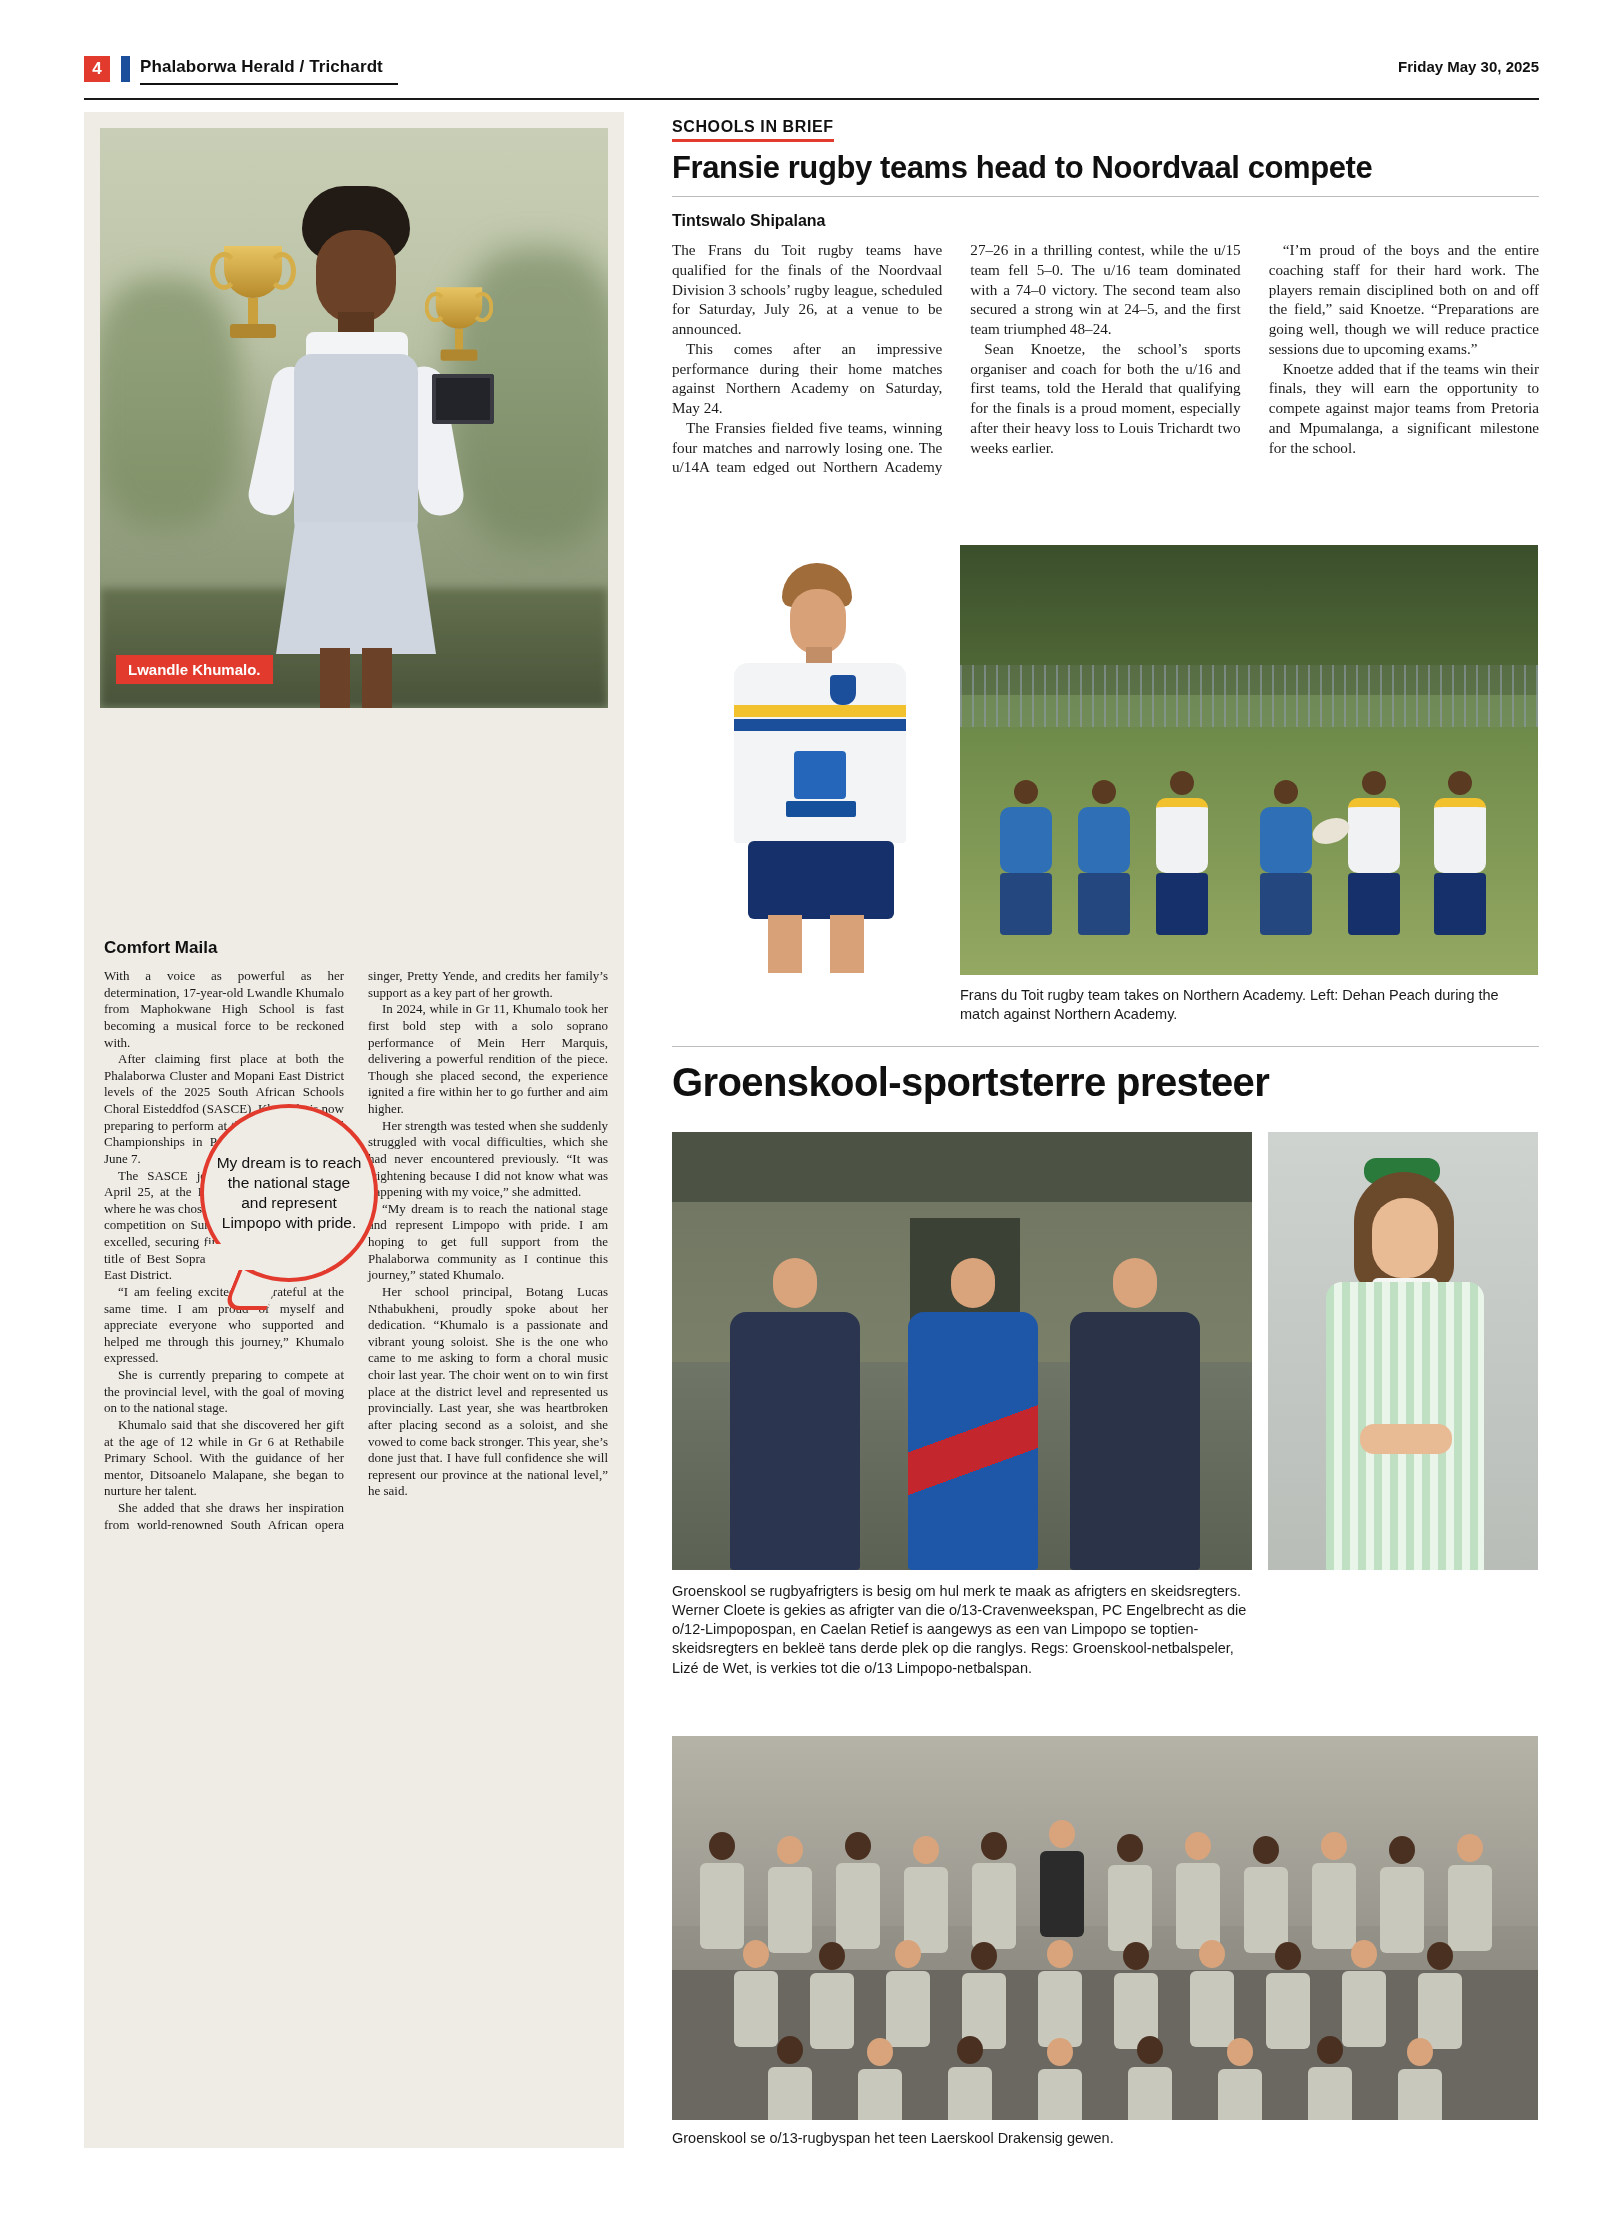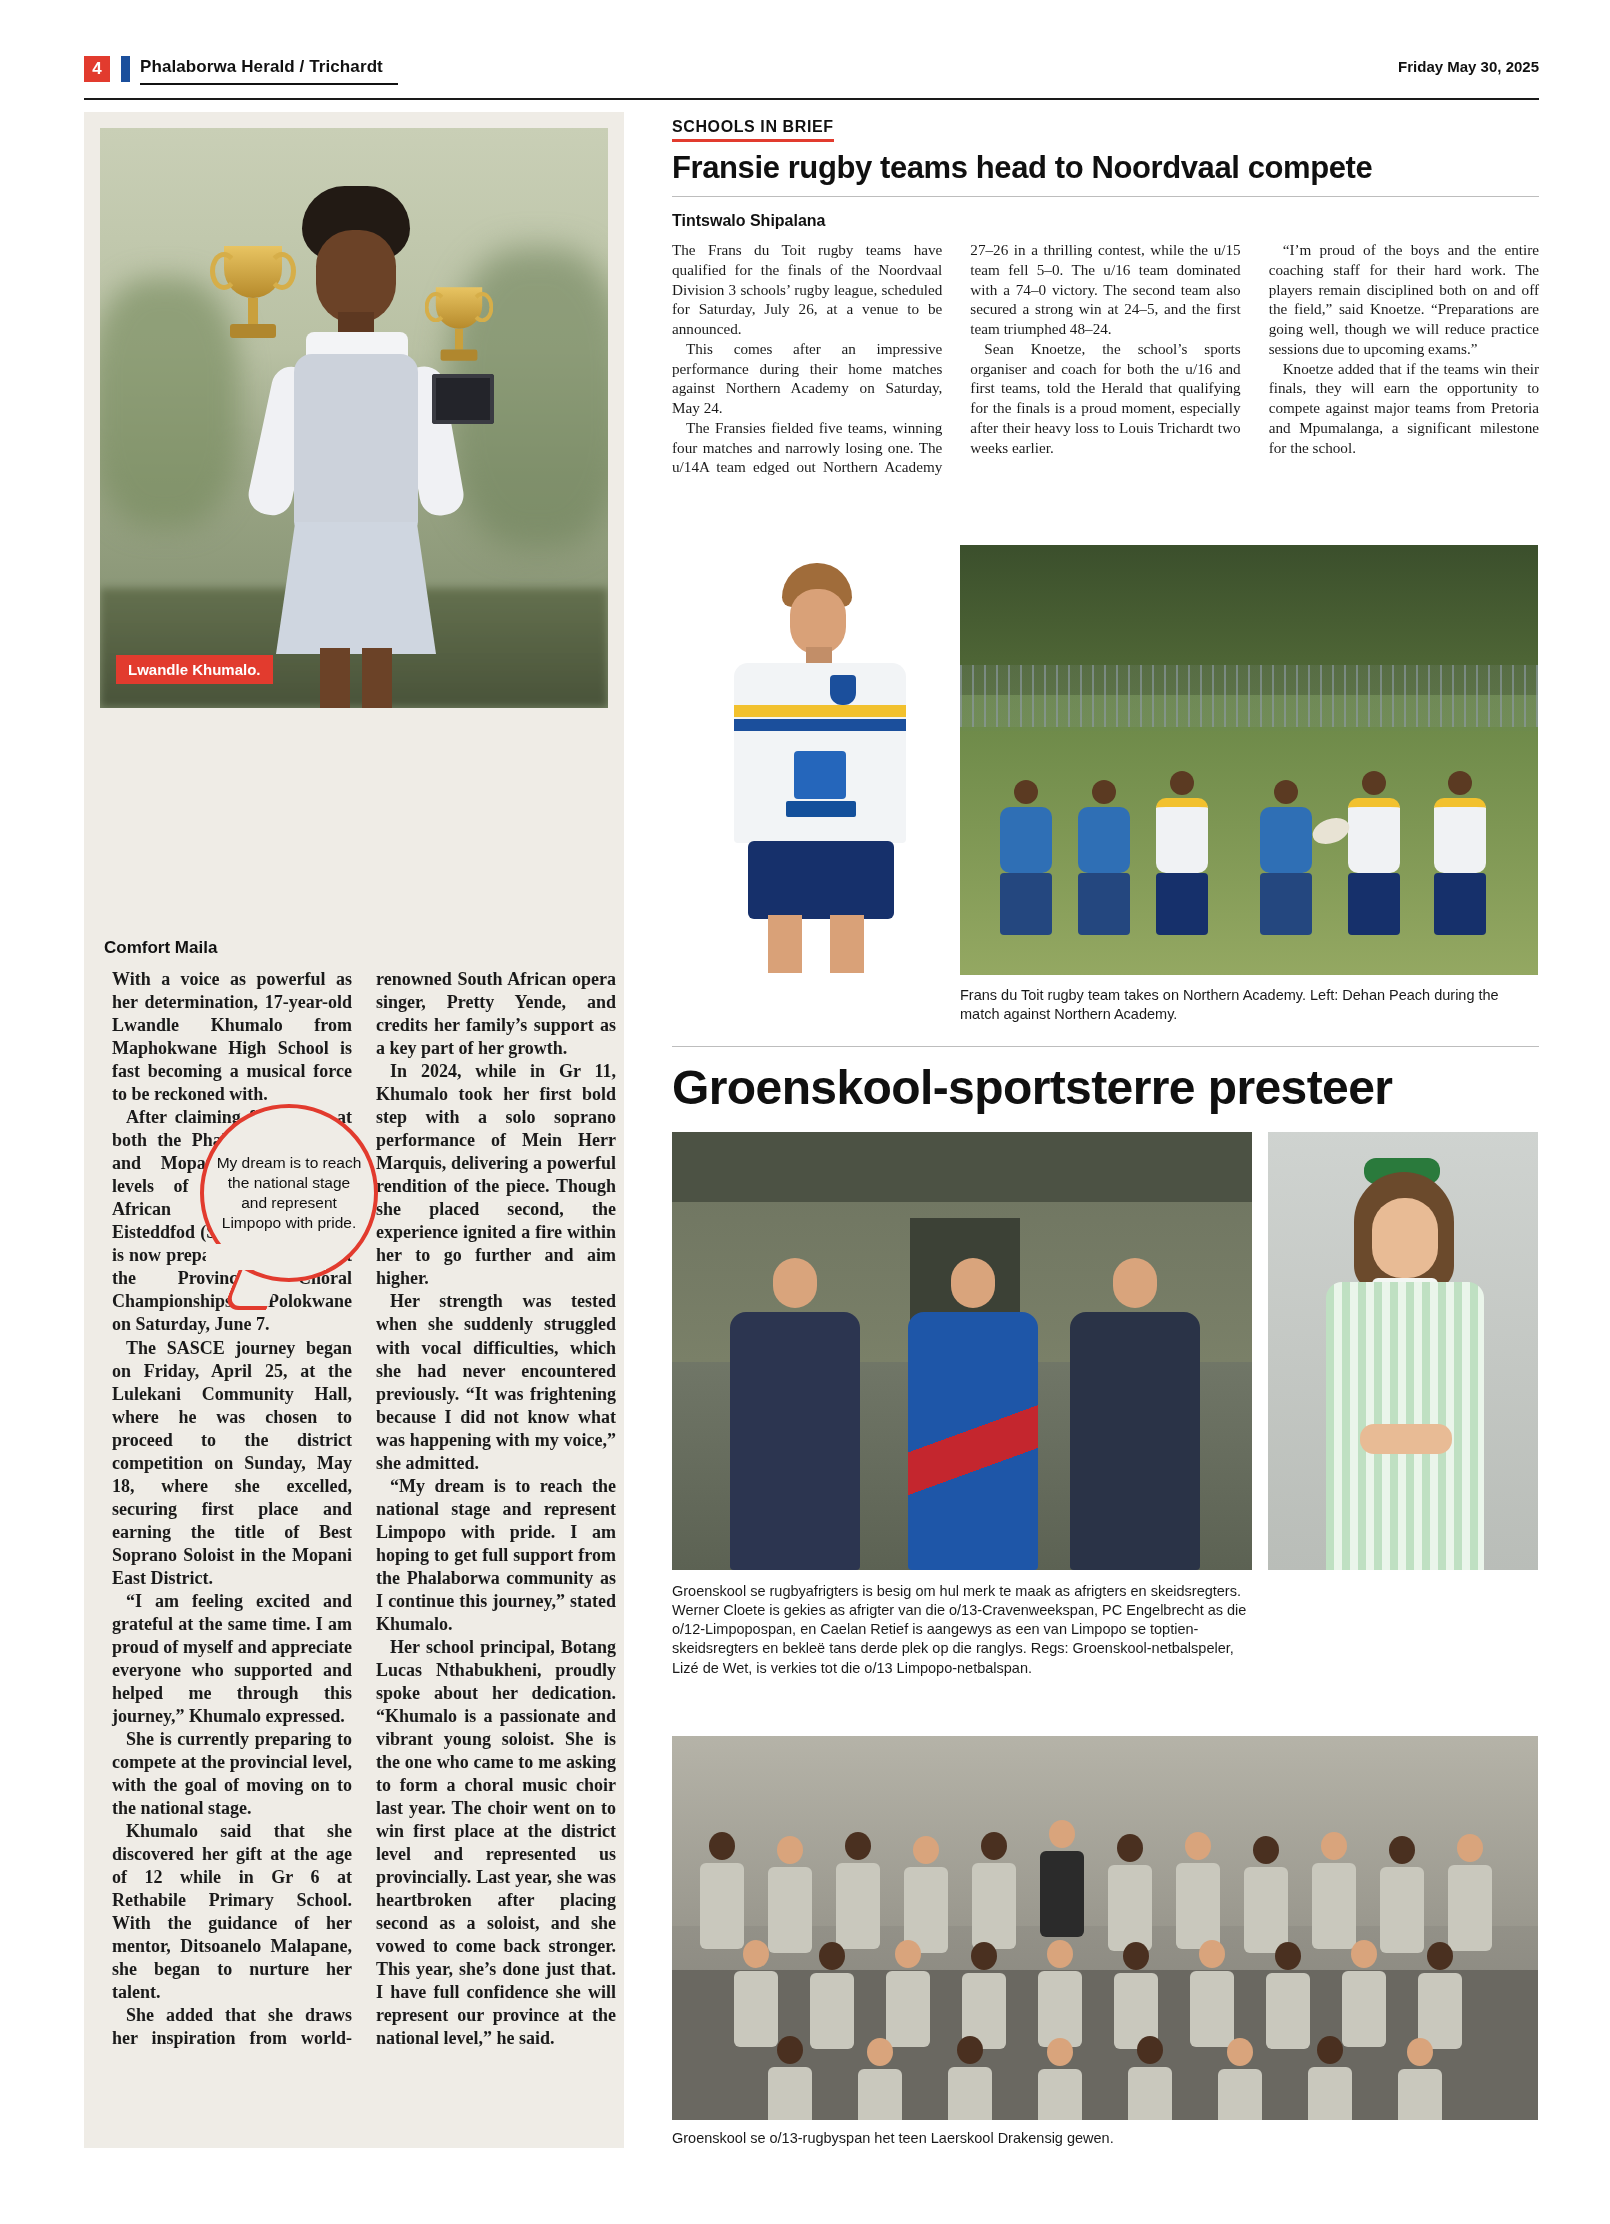--- a/index.html
+++ b/index.html
@@ -85,24 +85,24 @@
   .headline{
     position:absolute;left:20px;top:620px;width:500px;
     font-family:"Liberation Sans",sans-serif;font-weight:bold;
     font-size:54px;line-height:1.04;letter-spacing:-1.4px;color:#101010;
   }
   .byline-left{
     position:absolute;left:20px;top:826px;
     font-family:"Liberation Sans",sans-serif;font-weight:bold;font-size:17px;color:#111;
   }
   .left-body{
-    position:absolute;left:28px;top:856px;width:504px;height:1170px;
+    position:absolute;left:20px;top:856px;width:504px;height:1170px;
     column-count:2;column-gap:24px;
-    font-size:18px;line-height:1.28;text-align:justify;
-    -webkit-hyphens:auto;hyphens:auto;font-weight:bold;
+    font-size:13px;line-height:1.28;text-align:justify;
+    -webkit-hyphens:auto;hyphens:auto;
   }
   .left-body p{margin:0;text-indent:14px;}
   .left-body p.first{text-indent:0;}
 
   
   .bubble{
     position:absolute;left:200px;top:1104px;width:178px;height:178px;
     border:4px solid #e23b2e;border-radius:50%;
     background:#efece6;
     display:flex;align-items:center;justify-content:center;
@@ -186,21 +186,21 @@
   .rr-ball{position:absolute;left:352px;bottom:132px;width:38px;height:24px;background:#e8e3d4;border-radius:50%;transform:rotate(-20deg);}
 
   .rugby-caption{
     position:absolute;left:960px;top:986px;width:578px;
     font-family:"Liberation Sans",sans-serif;font-size:14.5px;line-height:1.3;color:#1a1a1a;
   }
   .rugby-rule{position:absolute;left:672px;top:1046px;width:867px;height:1px;background:#bdbdbd;}
 
   .groen-head{
     position:absolute;left:672px;top:1060px;width:900px;
-    font-family:"Liberation Sans",sans-serif;font-weight:bold;font-size:48px;color:#101010;
+    font-family:"Liberation Sans",sans-serif;font-weight:bold;font-size:40px;color:#101010;
     letter-spacing:-.6px;
   }
 
   .groen-photo{
     position:absolute;left:672px;top:1132px;width:580px;height:438px;overflow:hidden;
     background:linear-gradient(180deg,#8a8f7e 0%,#6f7566 55%,#5c6253 100%);
   }
   .gp-wall{position:absolute;left:0;top:0;width:100%;height:230px;background:linear-gradient(180deg,#6d7360,#7a8068);}
   .gp-roof{position:absolute;left:0;top:0;width:100%;height:70px;background:#4c5244;}
   .gp-door{position:absolute;left:238px;top:86px;width:110px;height:160px;background:#3c4136;}

